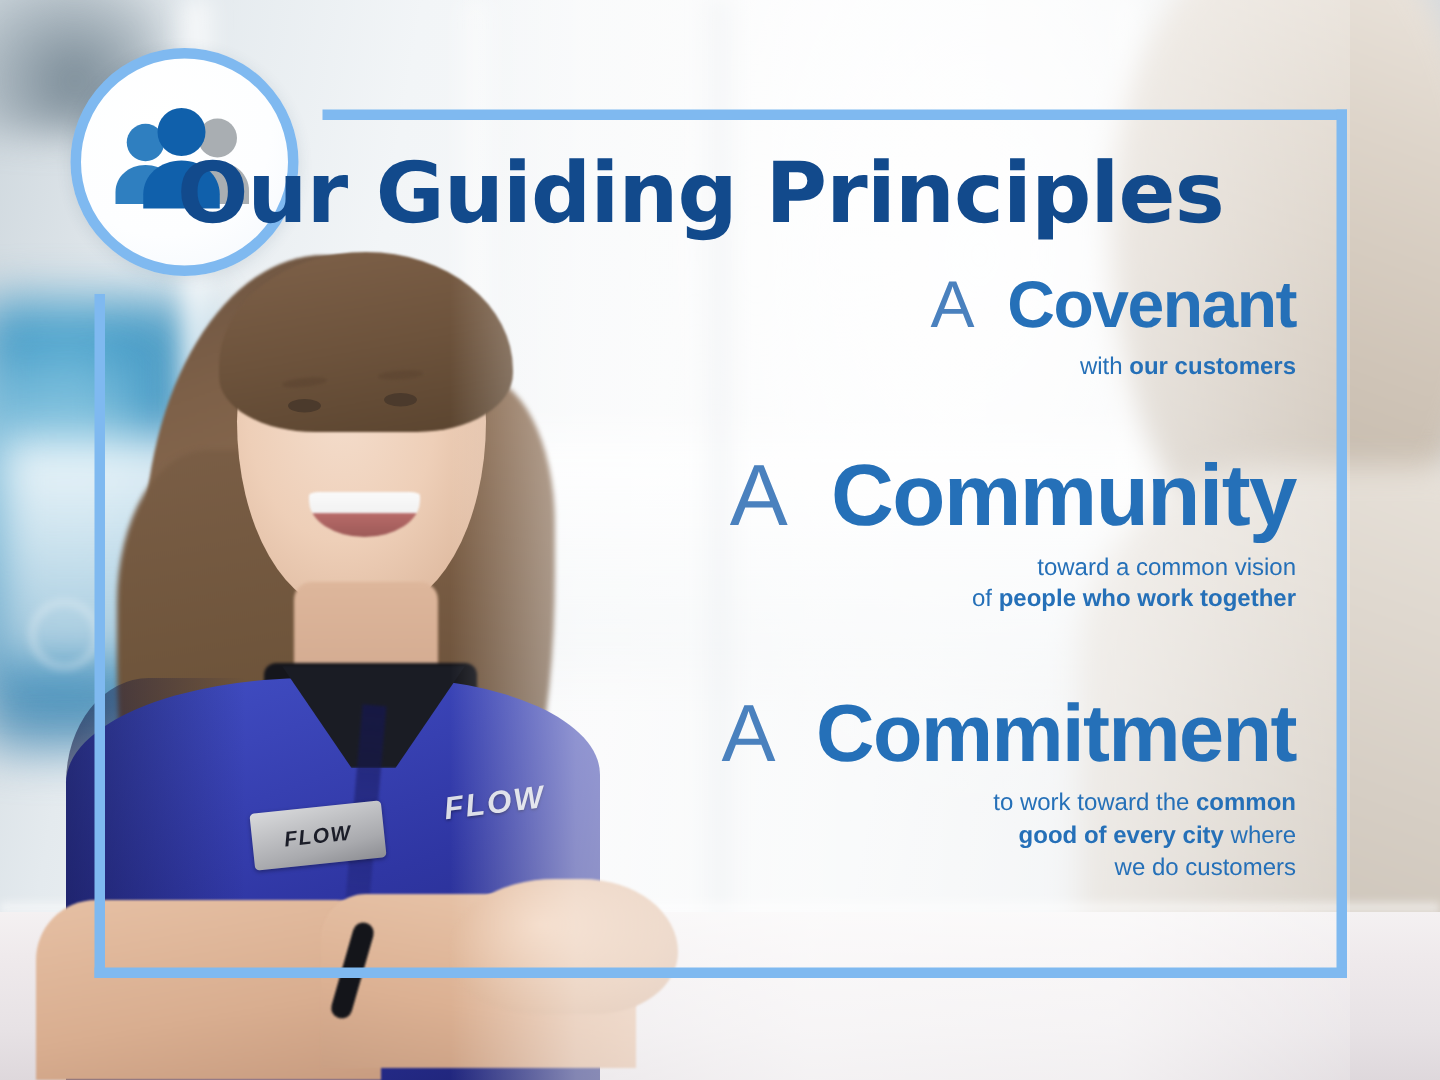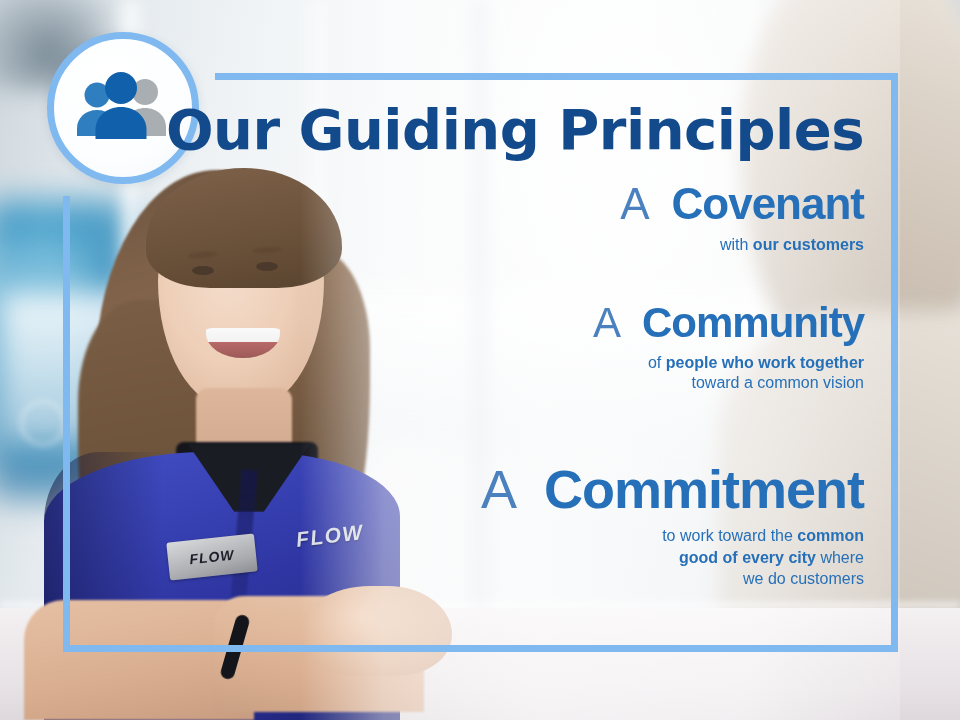--- a/index.html
+++ b/index.html
@@ -264,21 +264,21 @@
 
   
   .content {
     position:absolute; left:70px; top:73px;
     width:828px; height:572px;
     pointer-events:none;
   }
 
   .title {
     position:absolute; left:0; right:34px; top:28px;
-    text-align:right;
+    text-align:center;
     font-family:"DejaVu Sans", sans-serif;
     font-weight:bold;
     font-size:56px;
     line-height:1.02;
     letter-spacing:-.5px;
     color:#124A8C;
     white-space:nowrap;
   }
 
   .principle { position:absolute; right:34px; text-align:right; }
@@ -305,21 +305,21 @@
     line-height:1.30;
     font-weight:normal;
     margin-top:8px;
   }
   .p-sub b { font-weight:bold; }
 
   
   #principle-covenant   { top:108px; }
   #principle-covenant   .p-head { font-size:44px; }
   #principle-community  { top:228px; }
-  #principle-community  .p-head { font-size:42px; }
+  #principle-community  .p-head { font-size:58px; }
   #principle-commitment { top:388px;margin-left:28px; }
   #principle-commitment .p-head { font-size:54px; }
   #principle-commitment .p-sub  { line-height:1.34; }
 </style>
 </head>
 <body>
 
 <div id="stage">
 
   <div class="photo">
@@ -408,22 +408,22 @@
           <div><span>with </span><b>our customers</b></div>
         </div>
     </div>
 
     <div class="principle" id="principle-community">
       <div class="p-head">
         <span class="art" style="margin-right: 0.22em;">A</span>
         <span class="word">Community</span>
       </div>
       <div class="p-sub">
+          <div><span>toward a common vision</span></div>
           <div><span>of </span><b>people who work together</b></div>
-          <div><span>toward a common vision</span></div>
         </div>
     </div>
 
     <div class="principle" id="principle-commitment">
       <div class="p-head">
         <span class="art" style="margin-right: 0.22em;">A</span>
         <span class="word">Commitment</span>
       </div>
       <div class="p-sub">
           <div><span>to work toward the </span><b>common</b></div>

